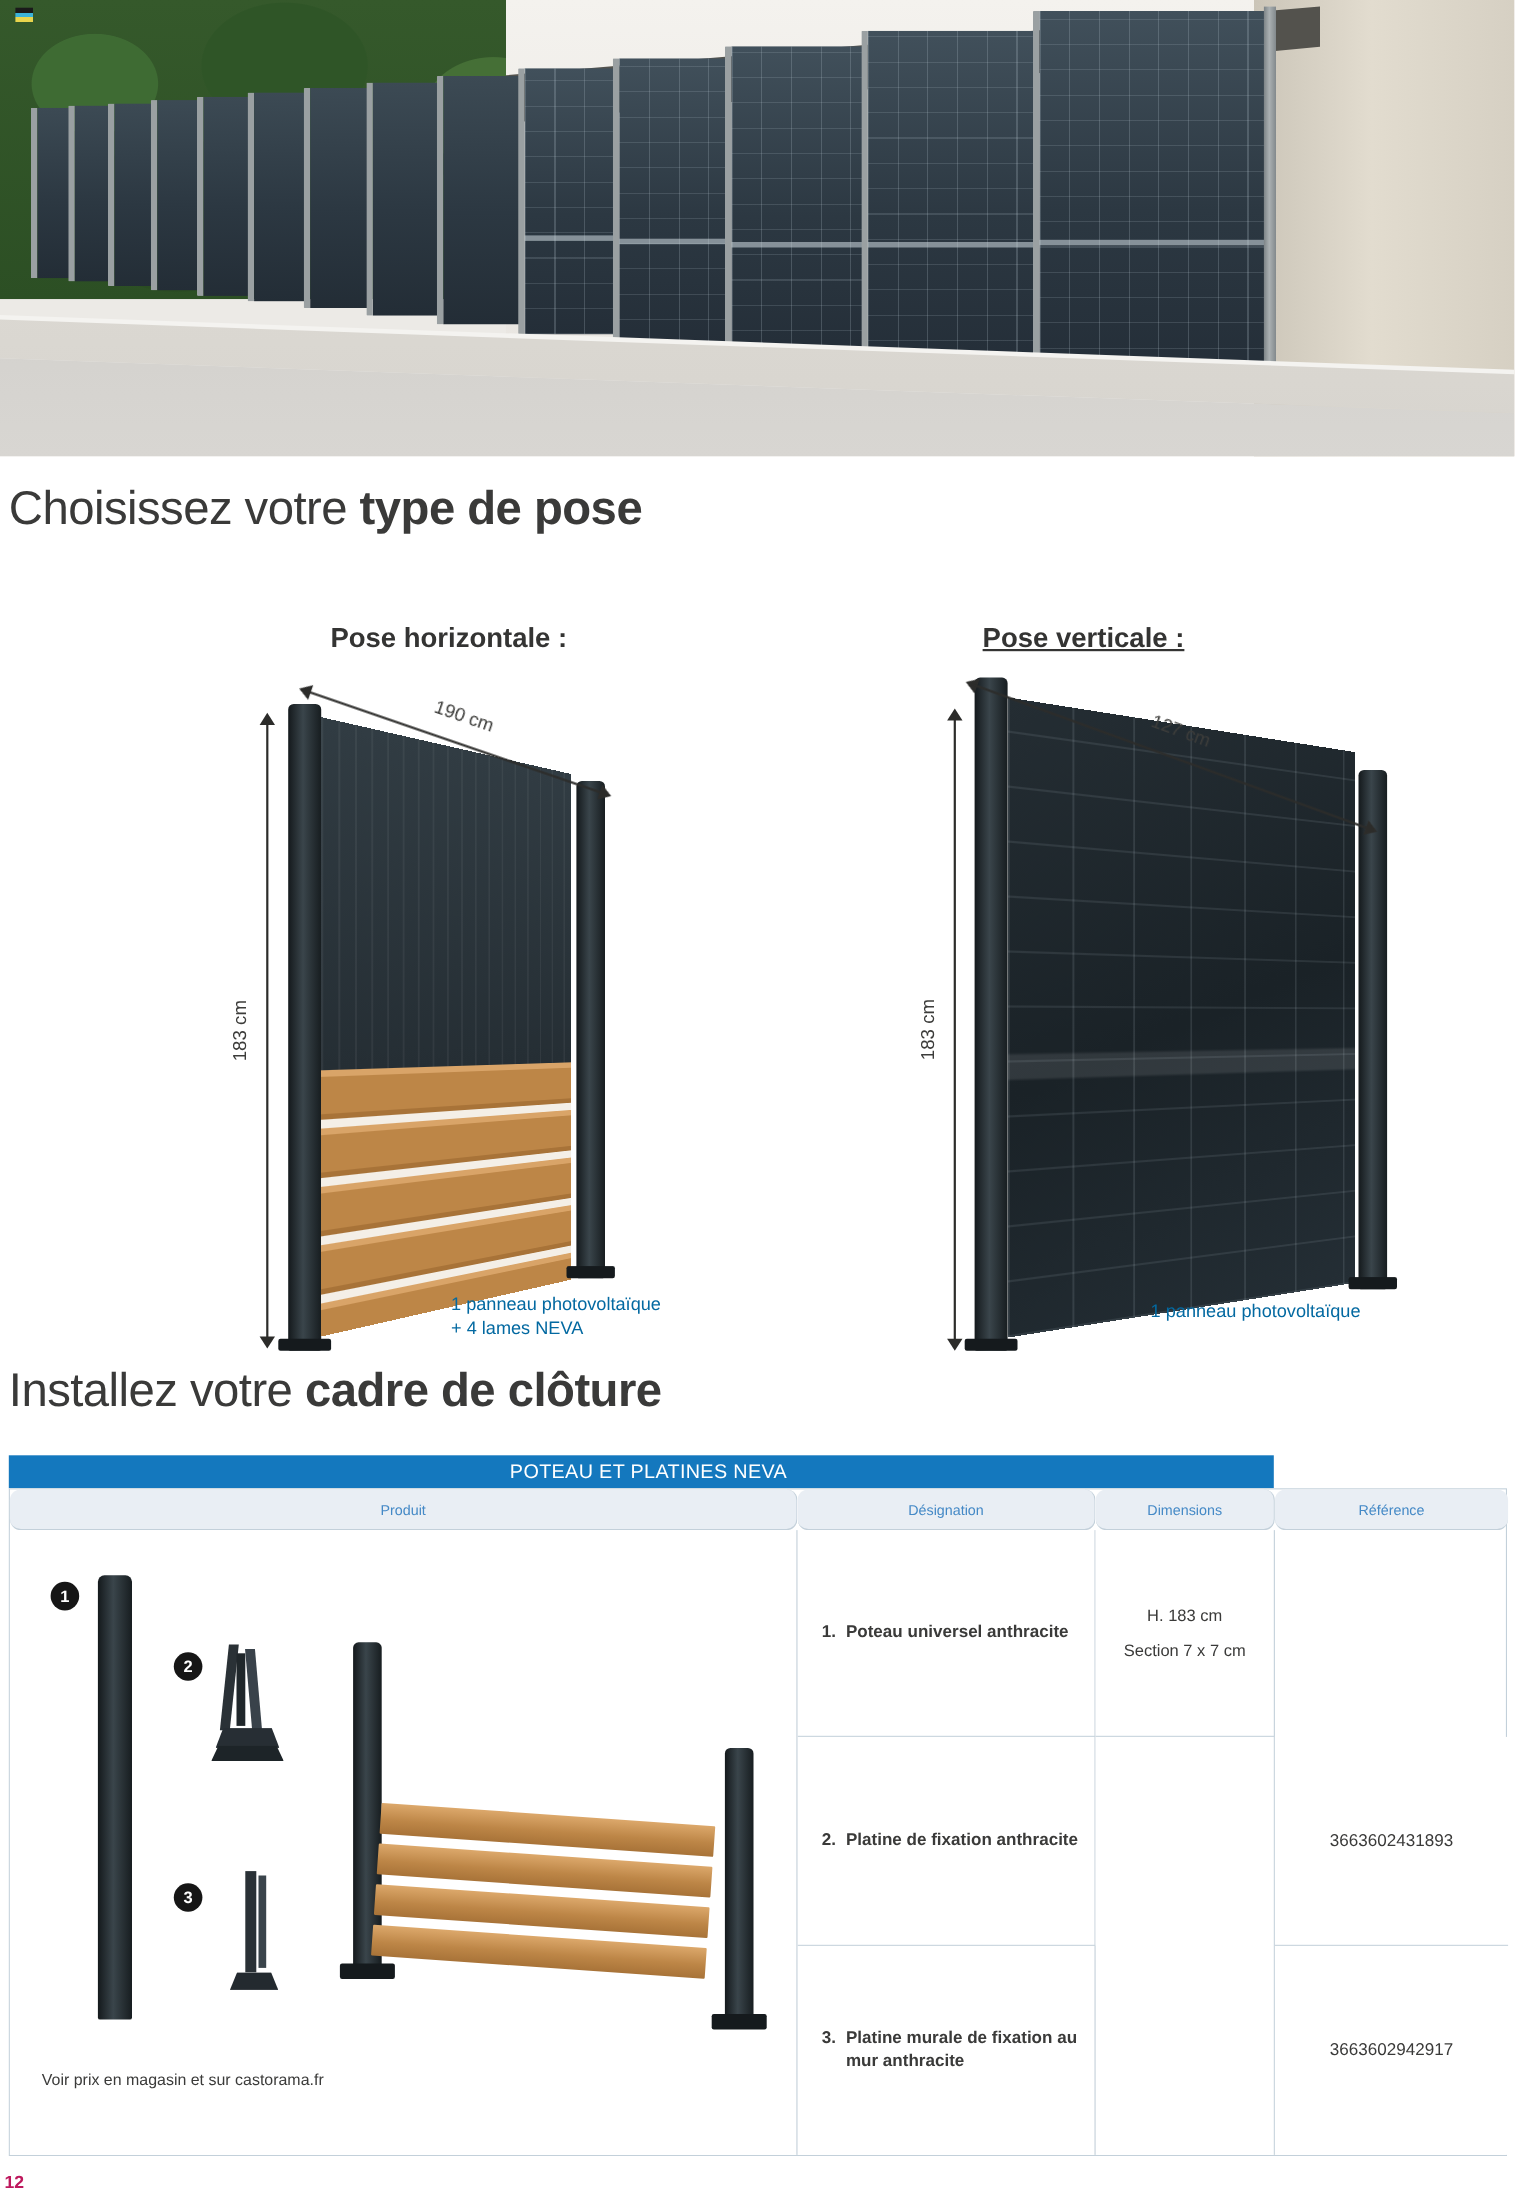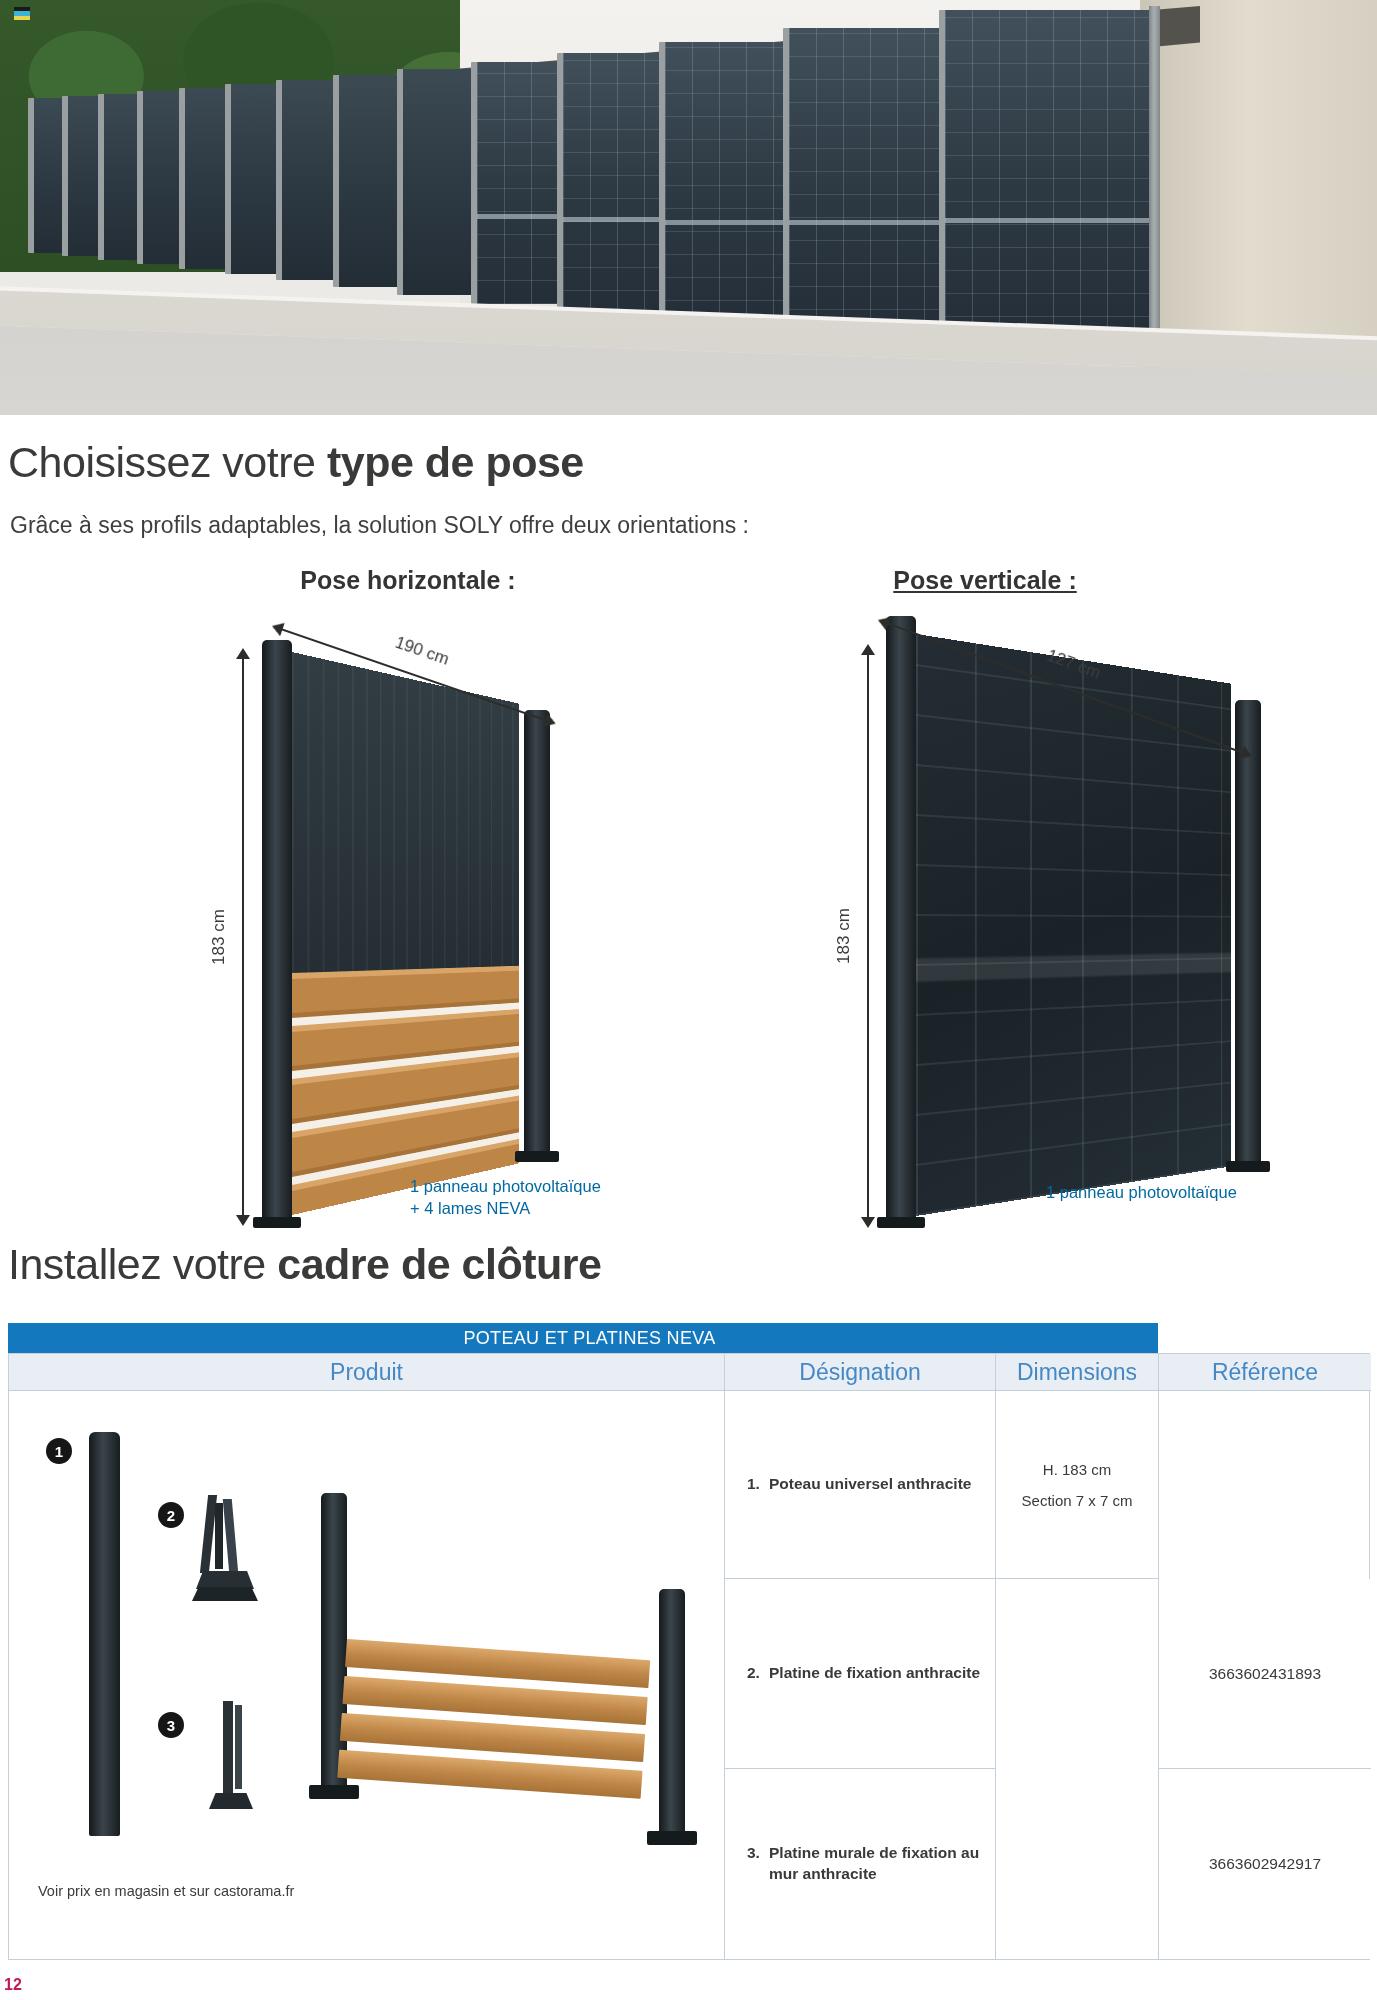--- a/index.html
+++ b/index.html
@@ -85,23 +85,23 @@
   .dimd .ah.l{left:0;border-right:11px solid #2c2c2a;}
   .dimd .ah.r{right:0;border-left:11px solid #2c2c2a;}
   .dimd .lbl{position:absolute;left:0;right:0;top:-25px;text-align:center;font-size:17px;color:#3c3c3a;}
 
   
   .tbar{position:absolute;left:8px;top:1323px;width:1150px;height:30px;background:var(--accent-blue);
     color:#fff;font-size:18px;letter-spacing:.3px;display:flex;align-items:center;padding-left:13px;box-sizing:border-box;justify-content:center;}
   .tbl{position:absolute;left:8px;top:1353px;display:grid;width:1362px;
     grid-template-columns:716px 271px 163px 212px;grid-template-rows:37px 188px 190px 190px;
     border:1px solid var(--table-border);box-sizing:border-box;background:#fff;}
-  .th{background:var(--header-row-bg);color:var(--header-text-blue);font-size:23px;
+  .th{background:var(--header-row-bg);color:var(--header-text-blue);font-size:13px;
     display:flex;align-items:center;justify-content:center;
-    border-right:1px solid var(--table-border);border-bottom:1px solid var(--table-border);}
+    border-right:1px solid var(--table-border);border-bottom:1px solid var(--table-border);border-radius:10px;}
   .th:nth-child(4){border-right:none;}
   .td{border-right:1px solid var(--table-border);border-bottom:1px solid var(--table-border);background:#fff;}
   .td.last{border-right:none;}
   .td.bot{border-bottom:none;}
   .desig{display:flex;flex-direction:column;justify-content:center;padding-left:22px;box-sizing:border-box;}
   .desig .row{display:flex;font-weight:700;font-size:15.5px;color:#3a3a39;line-height:1.35;}
   .desig .num{width:22px;flex:none;}
   .desig .name{width:215px;}
   .dims{display:flex;flex-direction:column;justify-content:center;align-items:center;gap:14px;
     font-size:15px;color:#3a3a39;}
@@ -144,21 +144,20 @@
       <div class="p g" style="left:939px;top:10px;width:210px;height:330px;"></div>
       <div class="endpost"></div>
     </div>
     <div class="curb"></div>
     <div class="walk"></div>
     <div class="roadf"></div>
     <div class="pmark"></div>
   </div>
 
   <div class="h1" style="left:8px;top:438px;"><span>Choisissez votre </span><b>type de pose</b></div>
-  <div class="sub" style="left:10px;top:512px;">Grâce à ses profils adaptables, la solution SOLY offre deux orientations :</div>
 
   <div class="poselbl" style="left:268px;top:566px;">Pose horizontale :</div>
   <div class="poselbl" style="left:845px;top:566px;text-decoration:underline;">Pose verticale :</div>
 
   <div>
     <div class="dimv" style="left:233px;top:648px;height:578px;">
       <div class="ah t"></div>
       <div class="shaft"></div>
       <div class="ah b"></div>
       <div class="lbl">183 cm</div>

